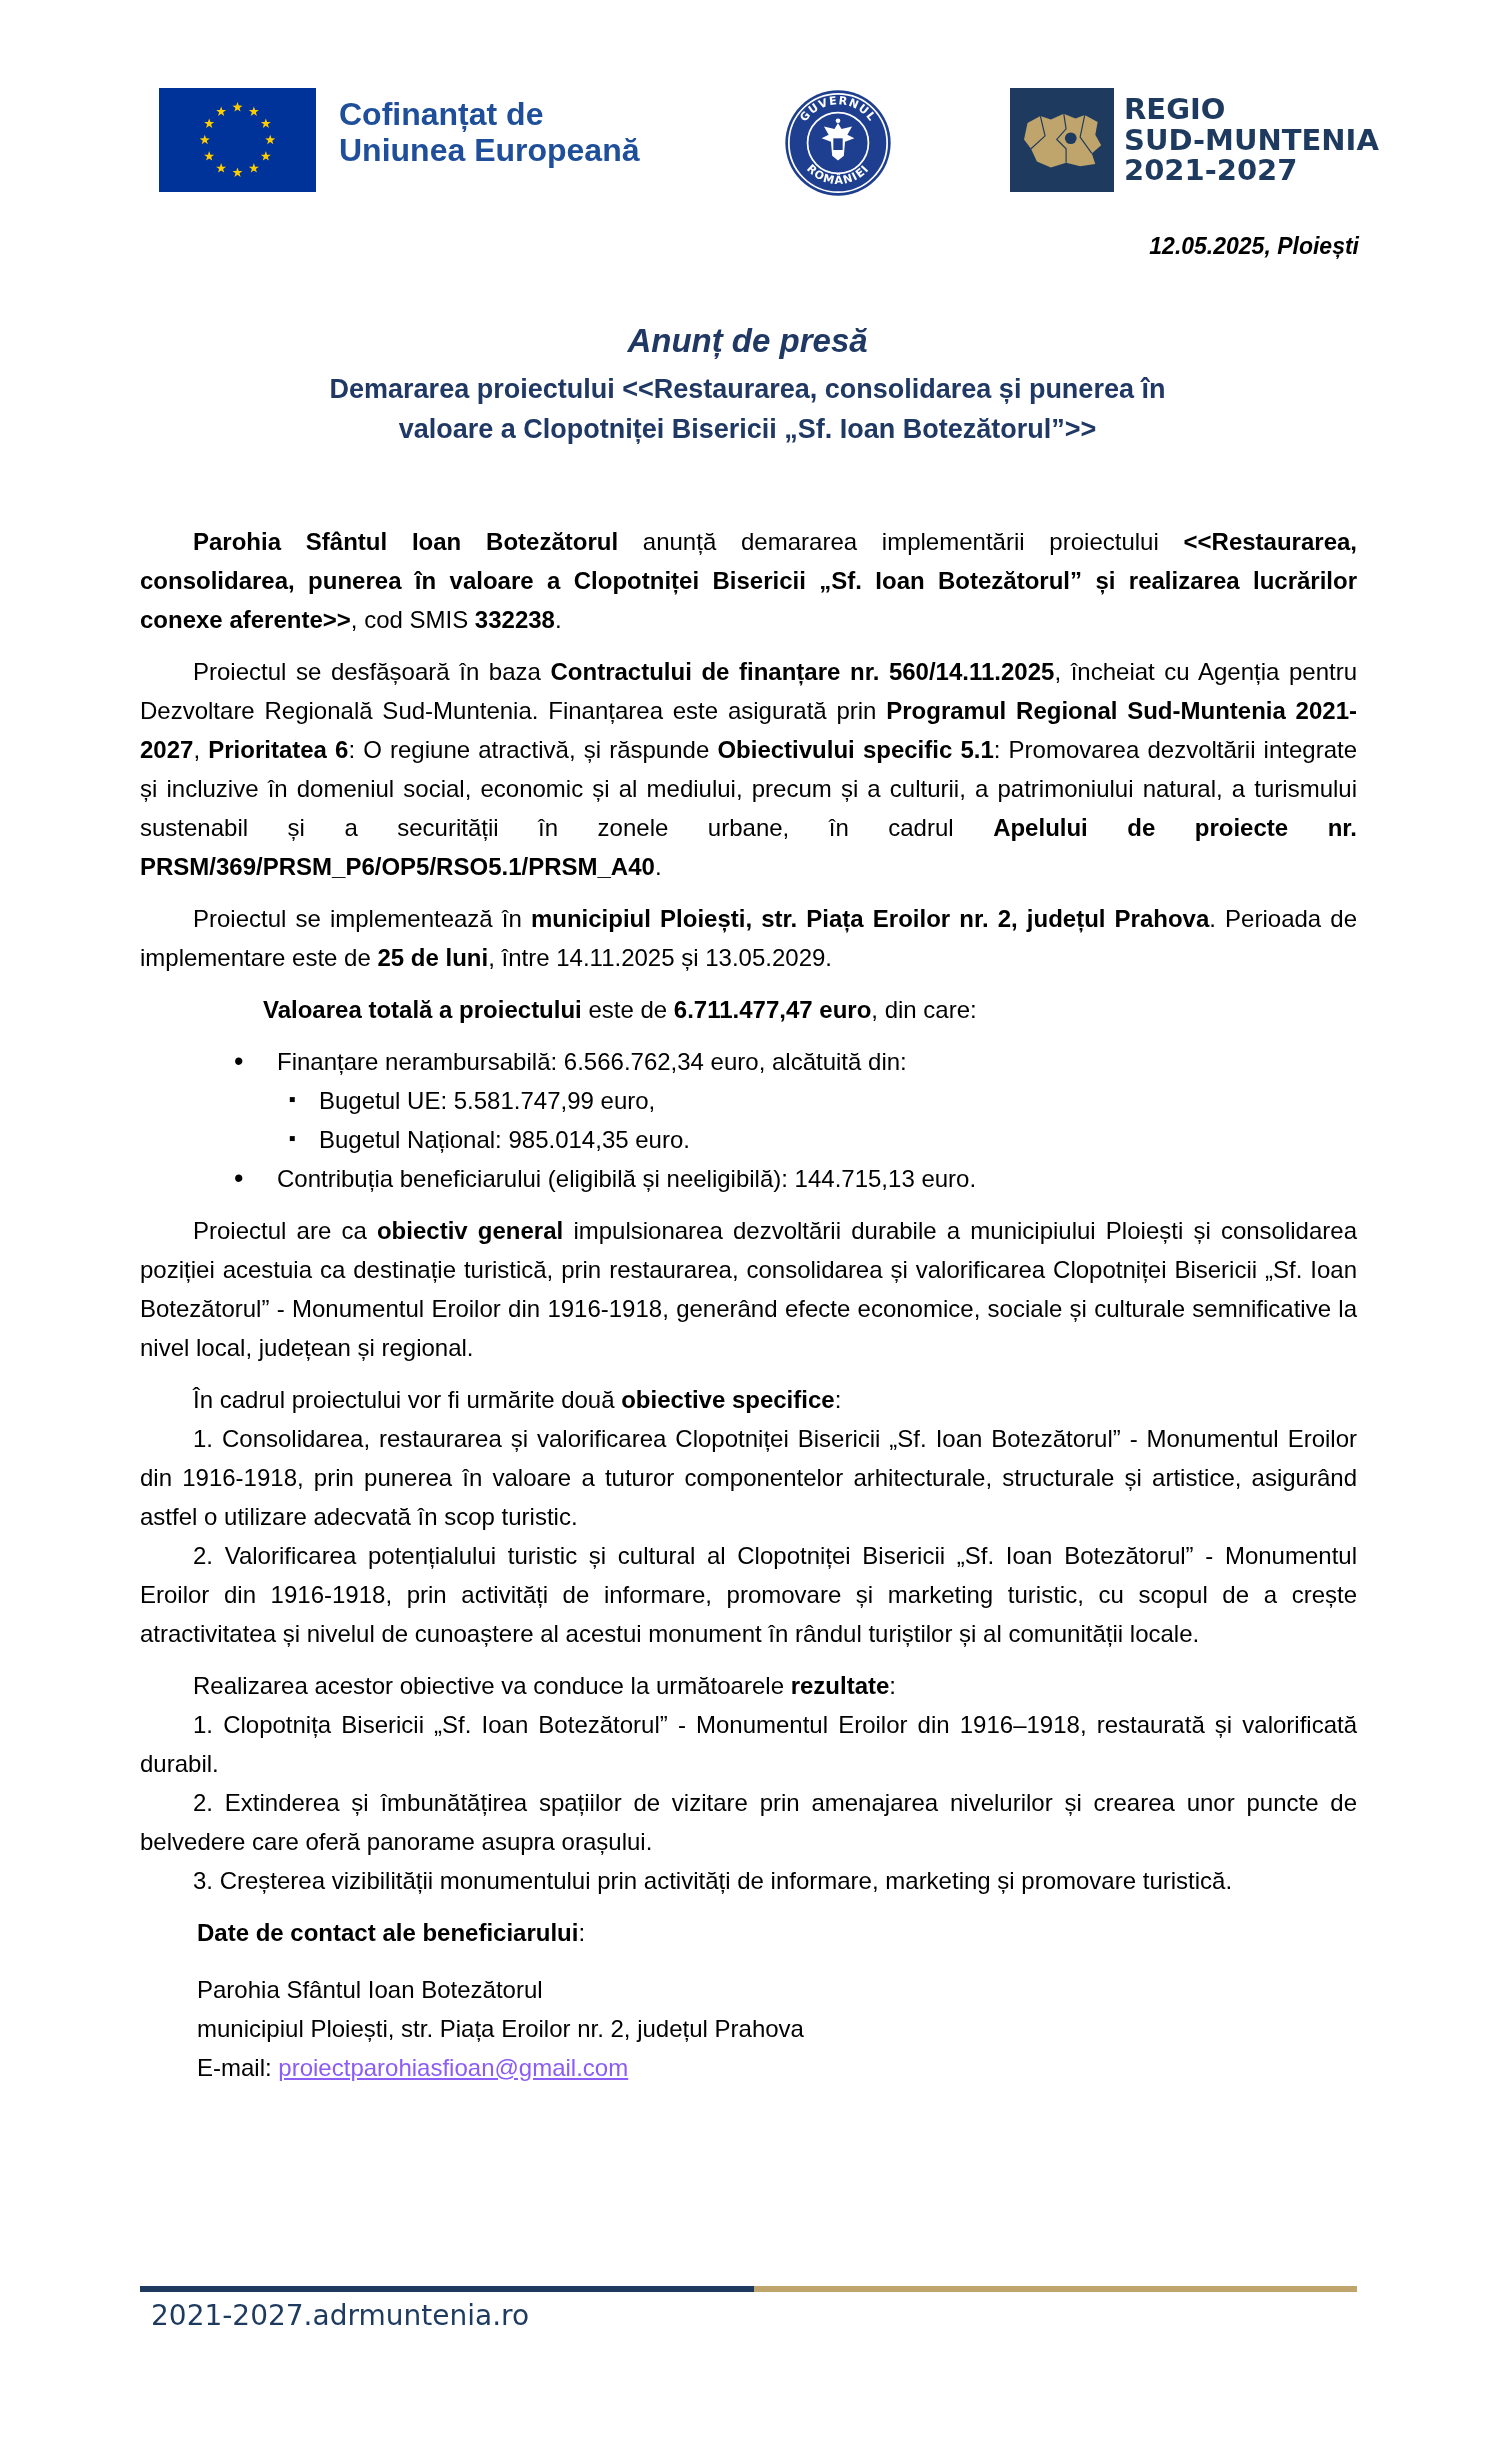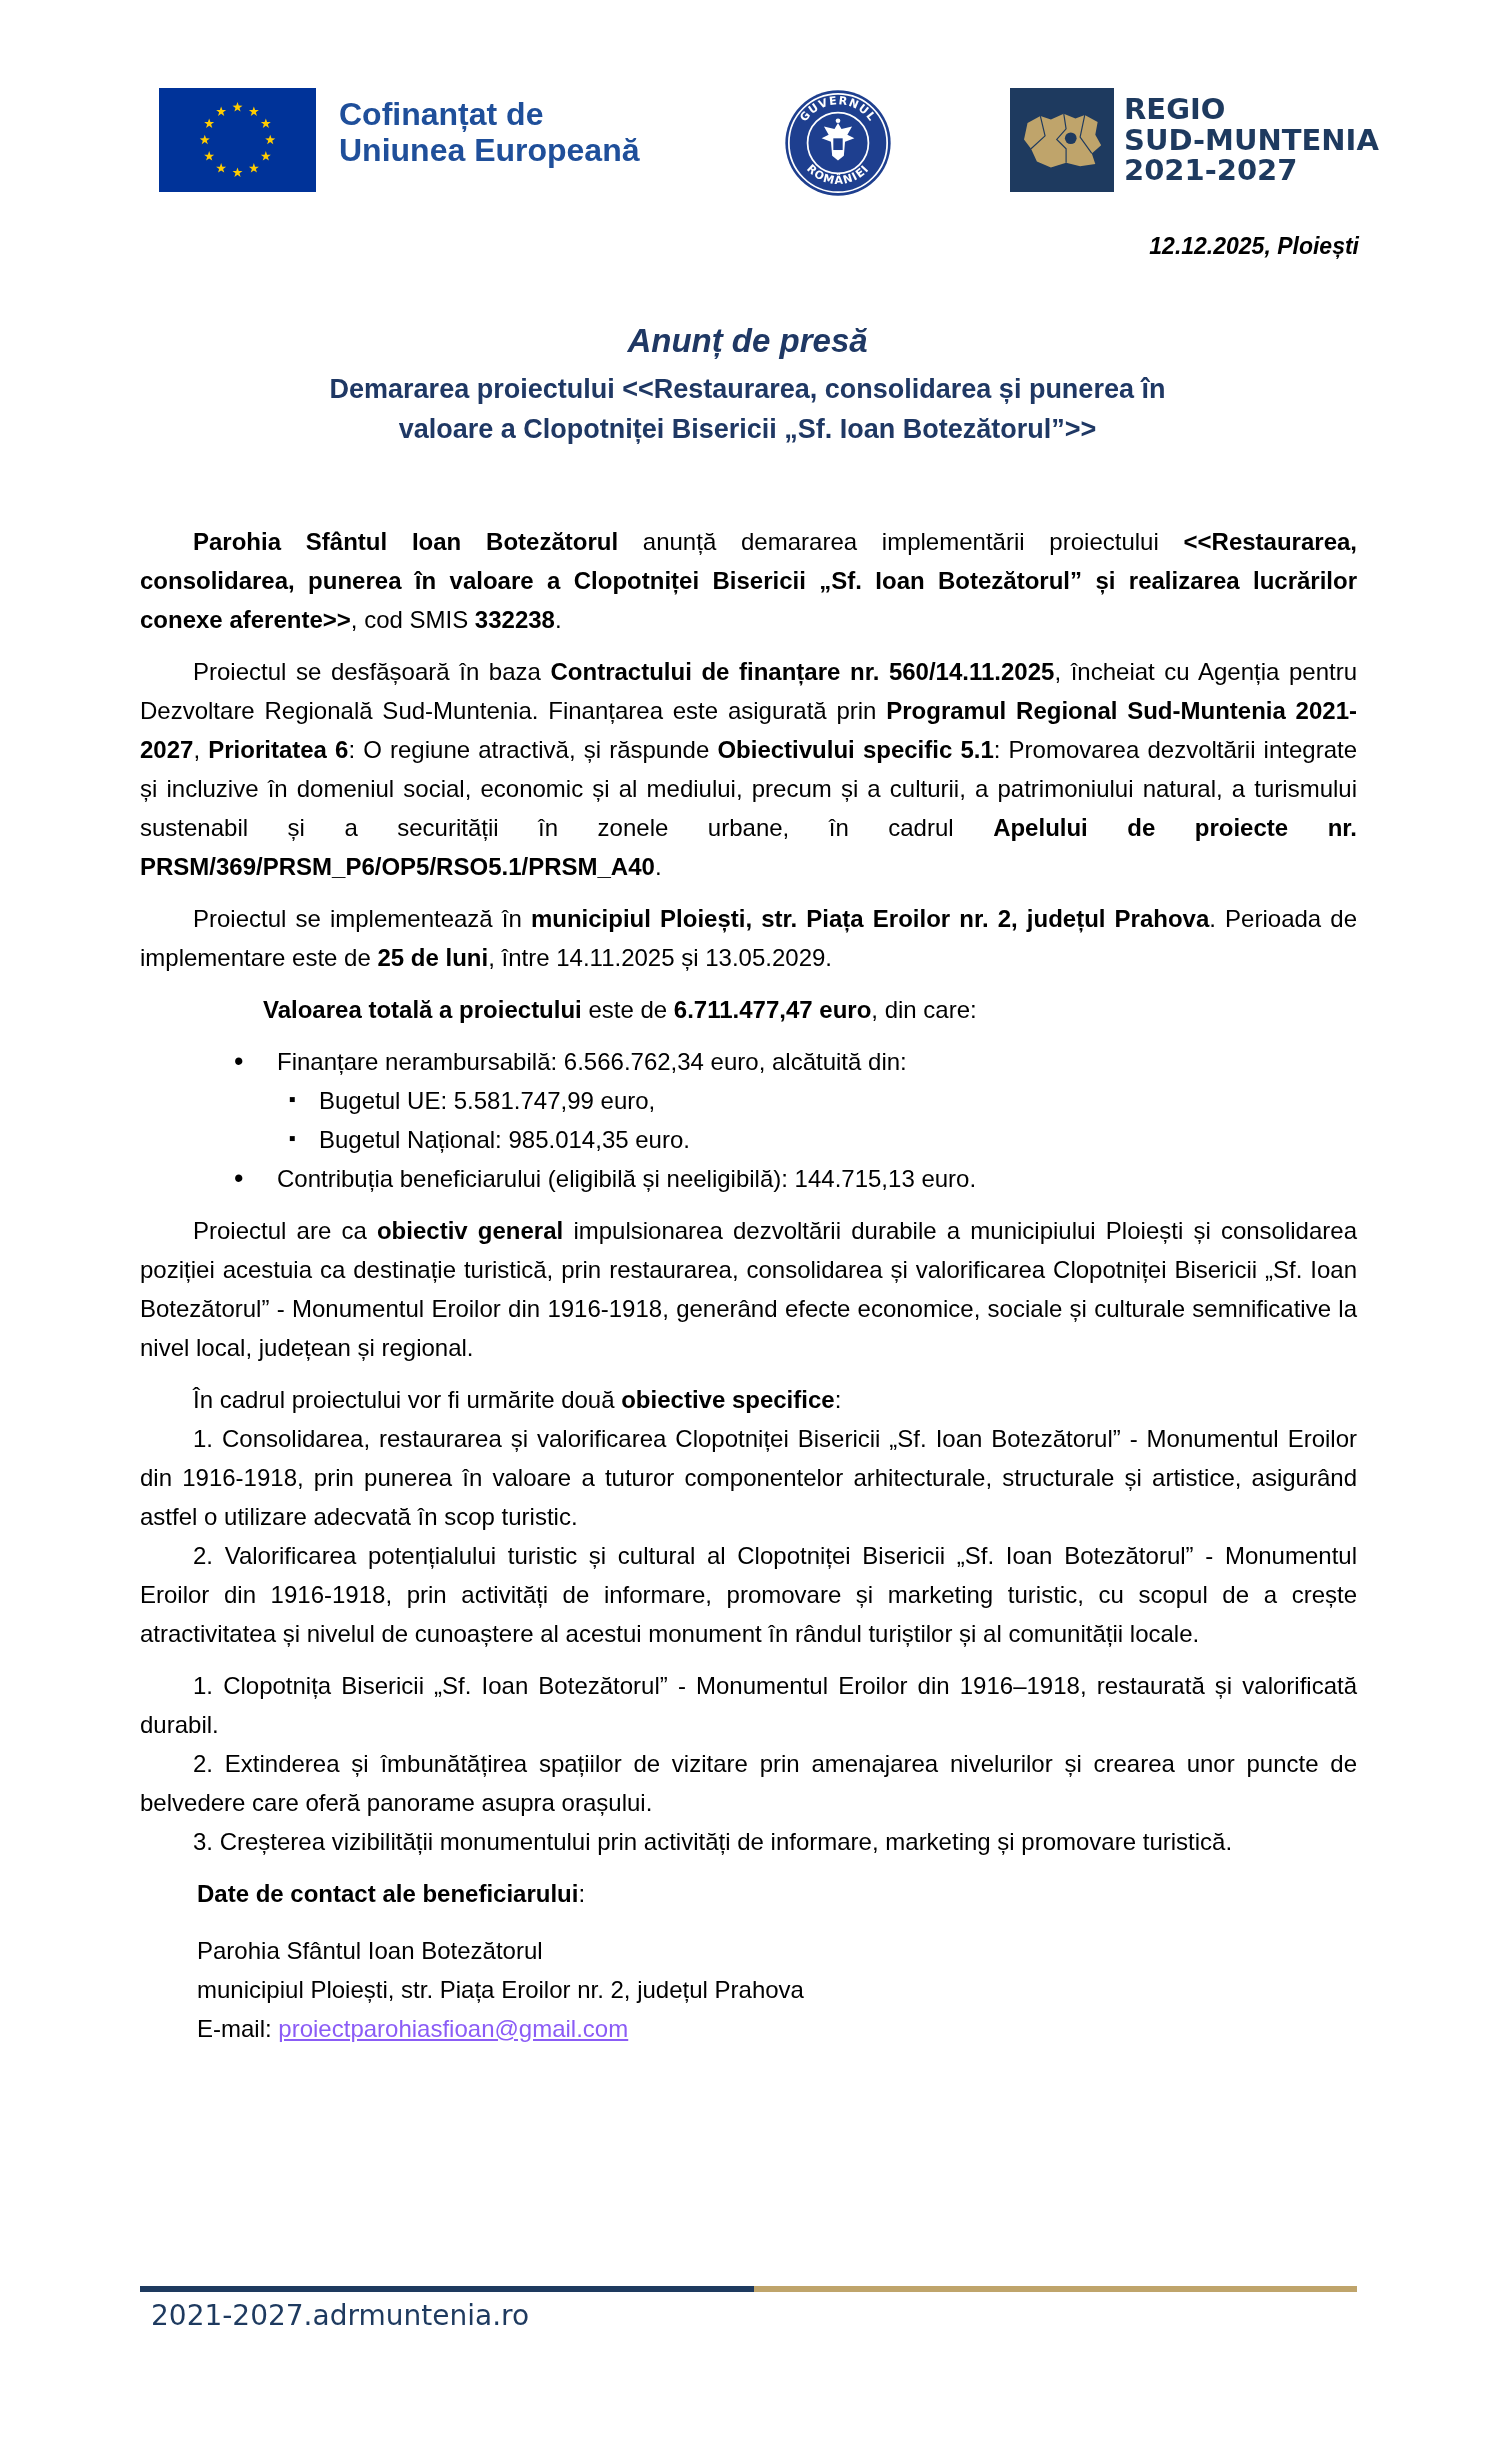--- a/index.html
+++ b/index.html
@@ -112,21 +112,21 @@
     <path d="M128 46 L120 84 L140 112" fill="none" stroke="#1e3a5f" stroke-width="2"></path>
     <circle cx="104" cy="86" r="10" fill="#1e3a5f"></circle>
   </svg>
 </div>
 <div class="regio-text">
   <div>REGIO</div>
   <div>SUD-MUNTENIA</div>
   <div>2021-2027</div>
 </div>
 
-<div class="date-line">12.12.2025, Ploiești</div>
+<div class="date-line">12.05.2025, Ploiești</div>
 <div class="title">Anunț de presă</div>
 <div class="subtitle">
   <div>Demararea proiectului &lt;&lt;Restaurarea, consolidarea și punerea în</div>
   <div>valoare a Clopotniței Bisericii „Sf. Ioan Botezătorul”&gt;&gt;</div>
 </div>
 
 <div class="content">
 
   <p><b>Parohia Sfântul Ioan Botezătorul</b><span> anunță demararea implementării proiectului </span><b>&lt;&lt;Restaurarea, consolidarea, punerea în valoare a Clopotniței Bisericii „Sf. Ioan Botezătorul” și realizarea lucrărilor conexe aferente&gt;&gt;</b><span>, cod SMIS </span><b>332238</b><span>.</span></p>
 
@@ -149,20 +149,21 @@
 
   <p><span>Proiectul are ca </span><b>obiectiv general</b><span> impulsionarea dezvoltării durabile a municipiului Ploiești și consolidarea poziției acestuia ca destinație turistică, prin restaurarea, consolidarea și valorificarea Clopotniței Bisericii „Sf. Ioan Botezătorul” - Monumentul Eroilor din 1916-1918, generând efecte economice, sociale și culturale semnificative la nivel local, județean și regional.</span></p>
 
   <div style="margin-bottom:13px;">
     <p class="numbered" style="margin:0;"><span>În cadrul proiectului vor fi urmărite două </span><b>obiective specifice</b><span>:</span></p>
     <p class="numbered" style="margin:0;">1. Consolidarea, restaurarea și valorificarea Clopotniței Bisericii „Sf. Ioan Botezătorul” - Monumentul Eroilor din 1916-1918, prin punerea în valoare a tuturor componentelor arhitecturale, structurale și artistice, asigurând astfel o utilizare adecvată în scop turistic.</p>
     <p class="numbered" style="margin:0;">2. Valorificarea potențialului turistic și cultural al Clopotniței Bisericii „Sf. Ioan Botezătorul” - Monumentul Eroilor din 1916-1918, prin activități de informare, promovare și marketing turistic, cu scopul de a crește atractivitatea și nivelul de cunoaștere al acestui monument în rândul turiștilor și al comunității locale.</p>
   </div>
 
   <div style="margin-bottom:13px;">
+    <p class="numbered" style="margin:0;"><span>Realizarea acestor obiective va conduce la următoarele </span><b>rezultate</b><span>:</span></p>
     <p class="numbered" style="margin:0;">1. Clopotnița Bisericii „Sf. Ioan Botezătorul” - Monumentul Eroilor din 1916–1918, restaurată și valorificată durabil.</p>
     <p class="numbered" style="margin:0;">2. Extinderea și îmbunătățirea spațiilor de vizitare prin amenajarea nivelurilor și crearea unor puncte de belvedere care oferă panorame asupra orașului.</p>
     <p class="numbered" style="margin:0;">3. Creșterea vizibilității monumentului prin activități de informare, marketing și promovare turistică.</p>
   </div>
 
   <div class="contact-block">
     <div class="contact-title"><b>Date de contact ale beneficiarului</b><span>:</span></div>
     <div>Parohia Sfântul Ioan Botezătorul</div>
     <div>municipiul Ploiești, str. Piața Eroilor nr. 2, județul Prahova</div>
     <div><span>E-mail: </span><a class="email" href="mailto:proiectparohiasfioan@gmail.com">proiectparohiasfioan@gmail.com</a></div>

